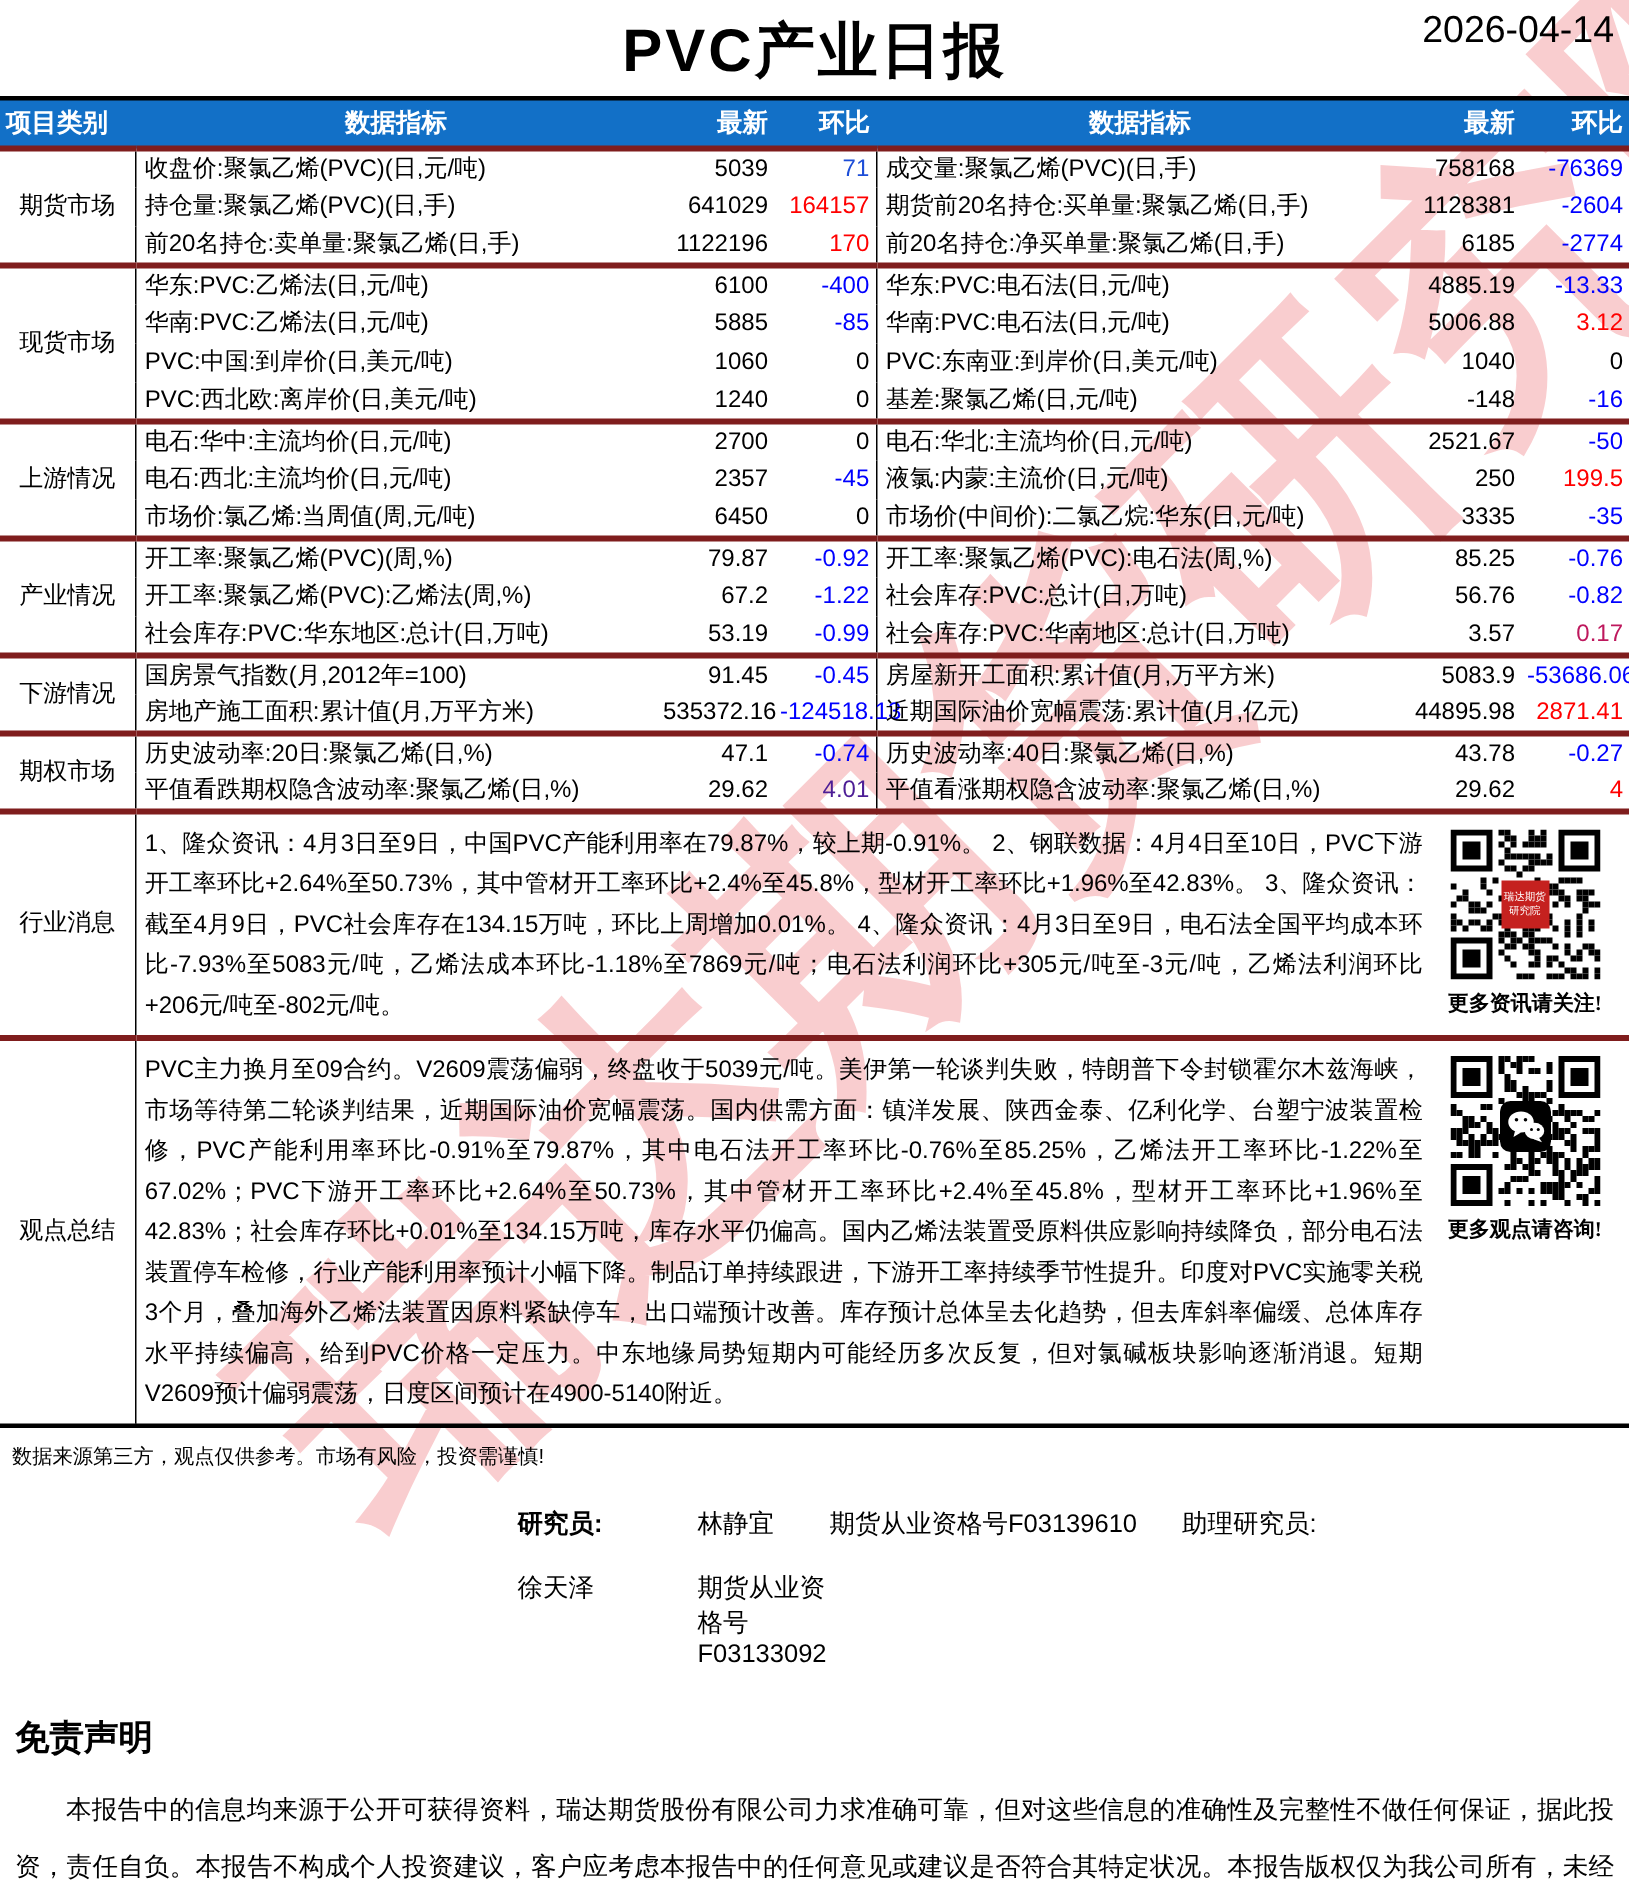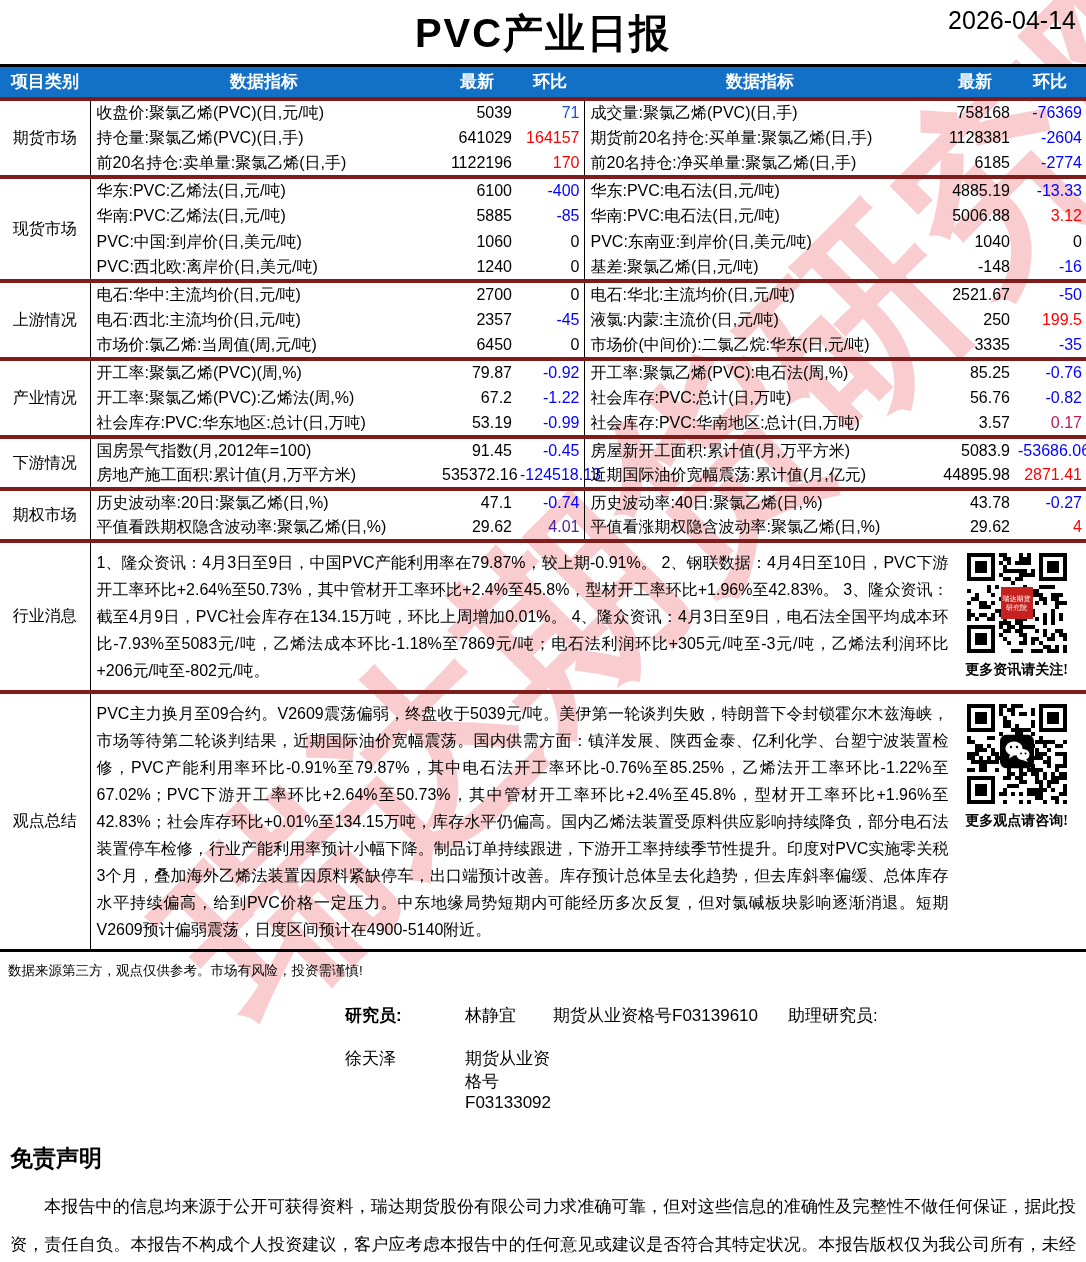--- a/index.html
+++ b/index.html
@@ -21,21 +21,21 @@
   .logo-txt{margin-left:6px;}
   .logo-cn{font-size:27px;font-weight:700;letter-spacing:5px;line-height:28px;}
   .logo-en{font-size:7.5px;letter-spacing:2.5px;color:#8a8a8a;margin-top:2px;}
   .page-title{text-align:center;font-size:40px;font-weight:900;letter-spacing:2px;
               padding-top:6px;}
   .page-date{position:absolute;right:10px;top:6px;font-size:25px;}
   
   table.main{width:1086px;border-collapse:collapse;table-layout:fixed;
              border-top:3px solid #000;border-bottom:3px solid #000;}
   tr.thead th{background:var(--hdr);color:#fff;font-size:17px;font-weight:700;
-              height:33px;padding:0 4px;text-align:center;}
+              height:33px;padding:0 4px;}
   th.c-cat{text-align:left;padding-left:6px;}
   th.c-label{text-align:center;}
   th.c-val,th.c-chg{text-align:right;}
   td{font-size:16px;padding:2px 4px;height:26px;line-height:1.25;}
   td.cat{text-align:center;border-right:1.5px solid #000;padding:0 2px;}
   td.label{text-align:left;padding-left:6px;word-break:break-all;}
   td.label-r{border-left:1.5px solid #000;}
   td.val,td.chg{text-align:right;font-variant-numeric:tabular-nums;}
   tr.sec-top td{border-top:4px solid #7f1d1d;}
   

